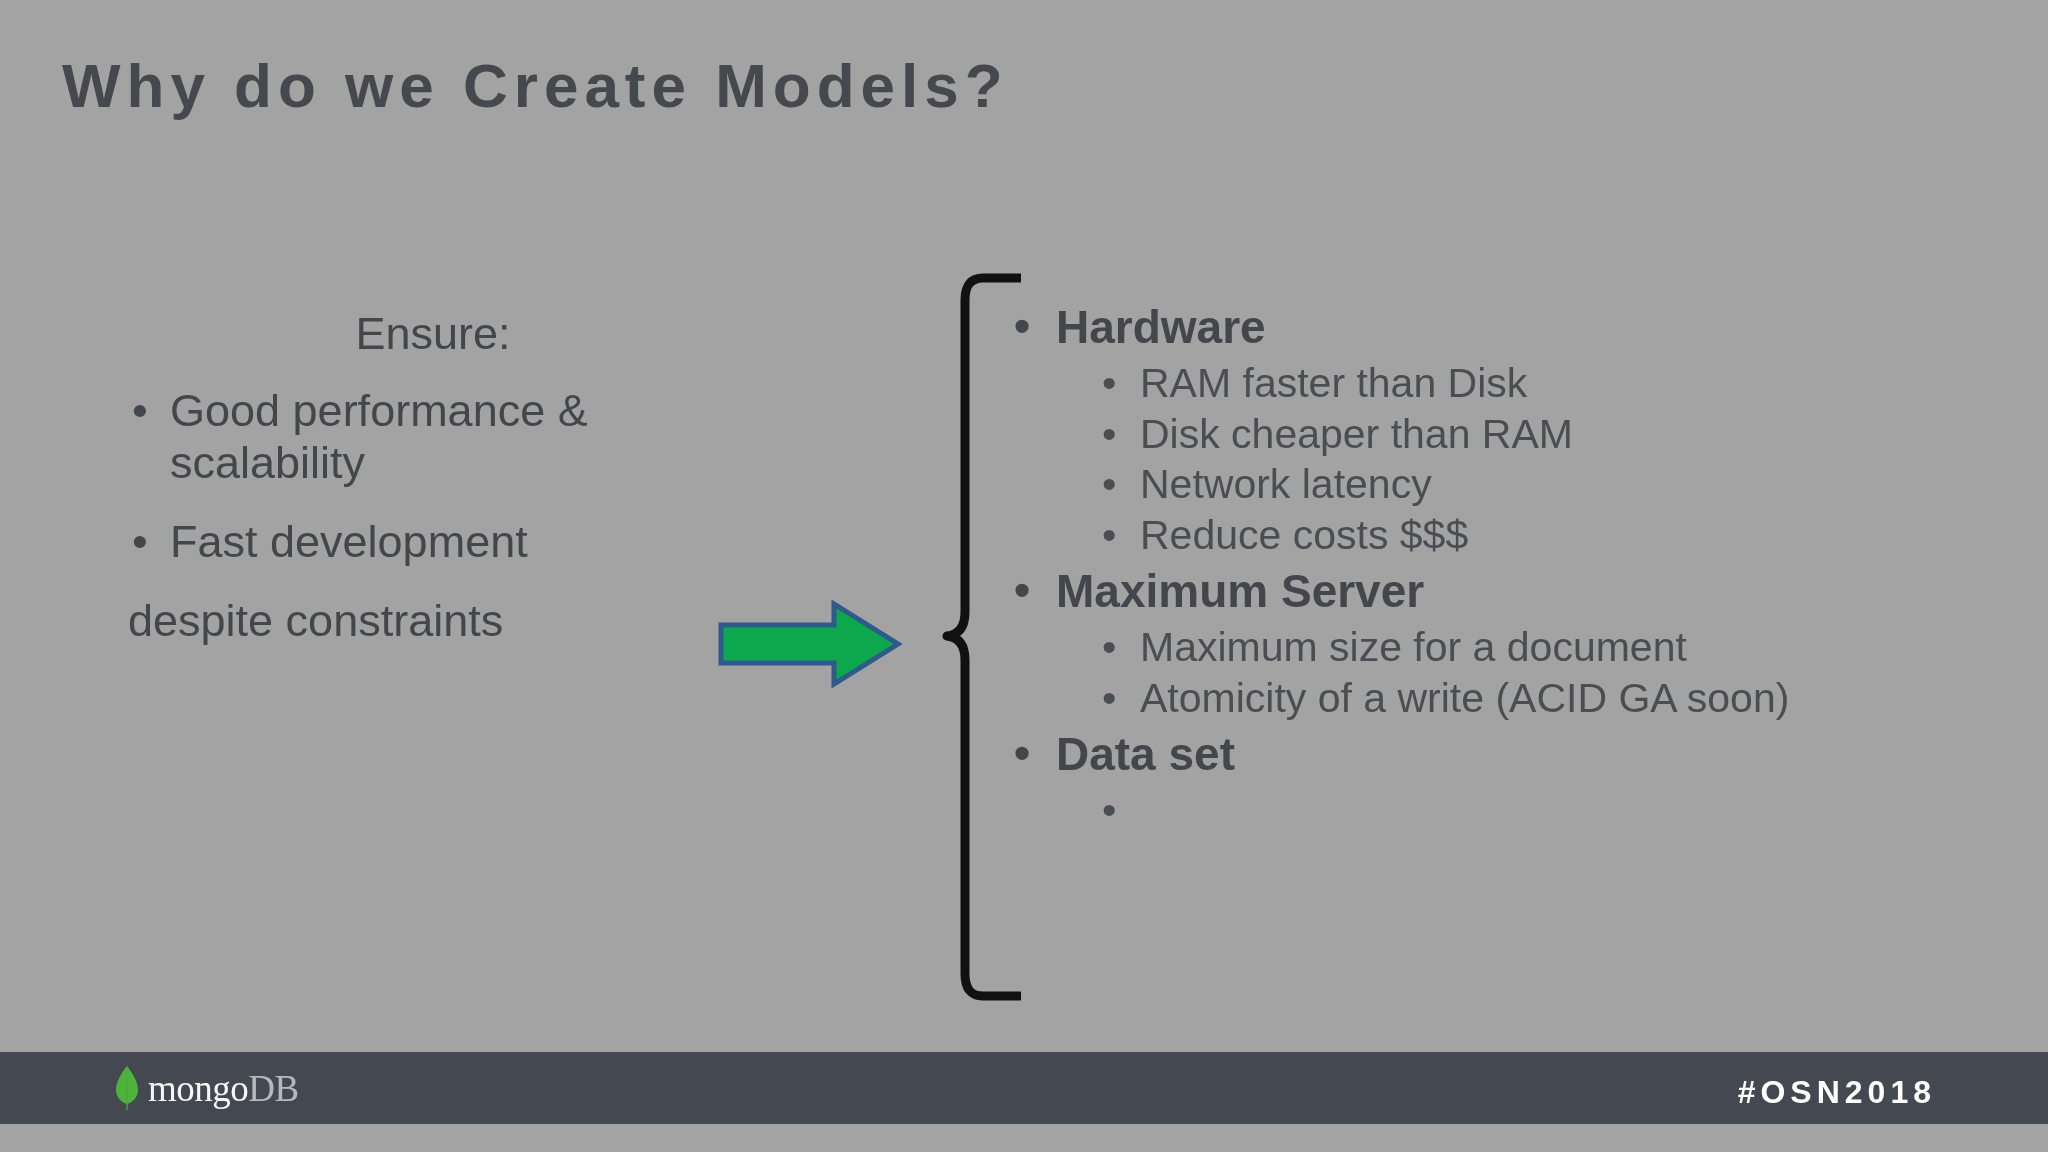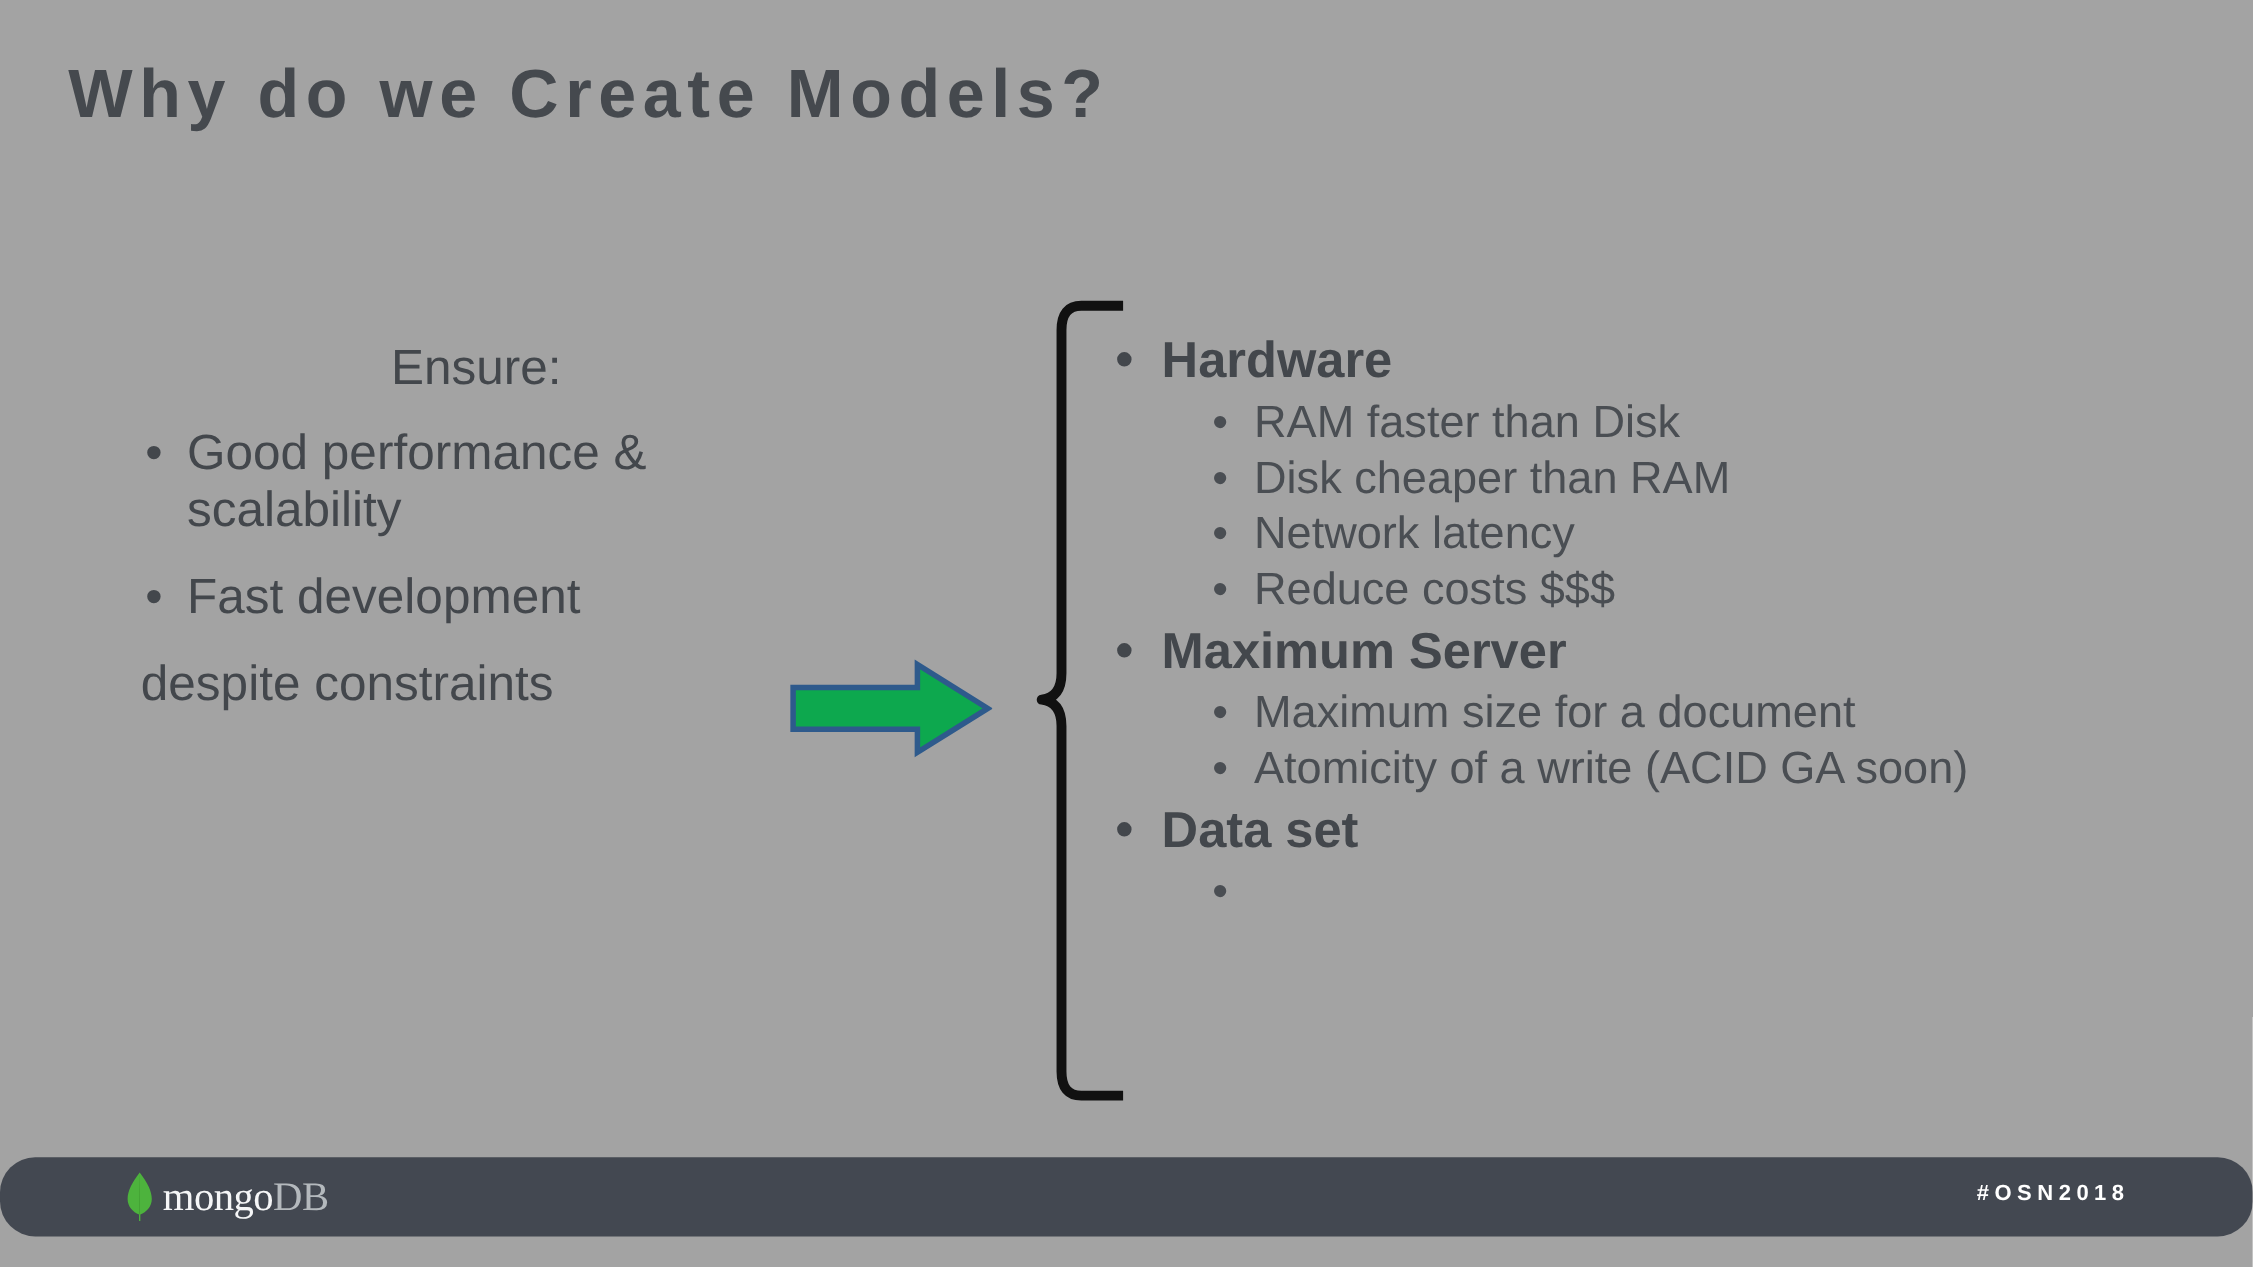--- a/index.html
+++ b/index.html
@@ -128,21 +128,20 @@
   }
 
   
   #footer {
     position: absolute;
     left: 0;
     top: 1052px;
     width: 2048px;
     height: 72px;
     background: #434851;
-    border-radius: 32px;
   }
   #mongodb-logo {
     position: absolute;
     left: 112px;
     top: 12px;
     height: 48px;
     display: flex;
     align-items: center;
   }
   #mongodb-wordmark {
@@ -152,21 +151,21 @@
     margin-left: 6px;
     line-height: 1;
   }
   #mongodb-wordmark .mongo { color: #f5f6f7; }
   #mongodb-wordmark .db { color: #b4b9bd; }
   #hashtag {
     position: absolute;
     right: 112px;
     top: 22px;
     color: #ffffff;
-    font-size: 20px;
+    font-size: 32px;
     font-weight: bold;
     letter-spacing: 5px;
   }
 </style>
 </head>
 <body>
 
 <div id="slide">
 
   <div id="slide-title">Why do we Create Models?</div>

